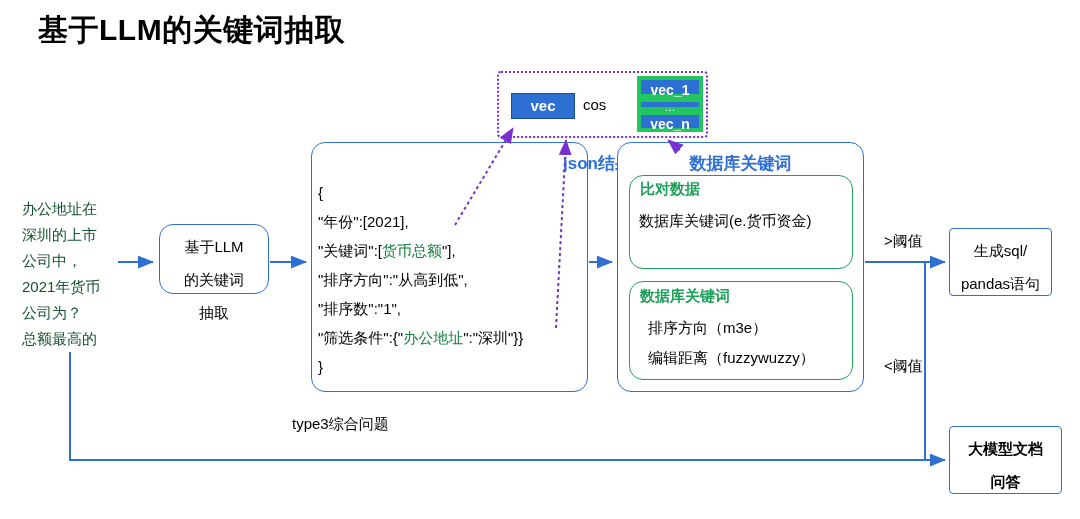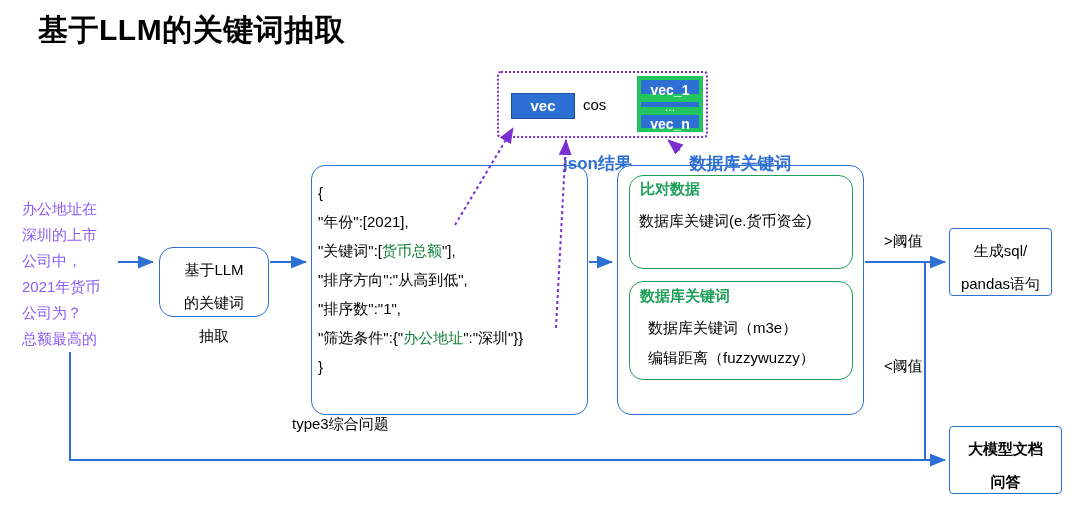--- a/index.html
+++ b/index.html
@@ -29,31 +29,31 @@
     color: #000;
   }
 
   
   #question {
     left: 22px;
     top: 196px;
     width: 128px;
     font-size: 15px;
     line-height: 26px;
-    color: #8b5cf6;
+    color: #14532d;
   }
 
   
   .box {
     box-sizing: border-box;
     border: 1.6px solid #2e6fd4;
     background: #ffffff;
     border-radius: 4px;
   }
-  .box.round { border-radius: 14px; margin-top: 23px; }
+  .box.round { border-radius: 14px; }
   .box.green { border-color: #1fa05a; border-radius: 14px; }
 
   .boxlabel {
     font-size: 15px;
     line-height: 22px;
     text-align: center;
     color: #000;
   }
 
   
@@ -209,21 +209,21 @@
 
   <div class="abs box green" id="cmp-box"></div>
   <div class="abs" id="cmp-title">比对数据</div>
   <div class="abs" id="cmp-lines">
     <div>数据库关键词(e.货币资金)</div>
   </div>
 
   <div class="abs box green" id="match-box"></div>
   <div class="abs" id="match-title">数据库关键词</div>
   <div class="abs" id="match-lines">
-    <div>数据库关键词（m3e）</div>
+    <div>排序方向（m3e）</div>
     <div>编辑距离（fuzzywuzzy）</div>
   </div>
 
   <div class="abs" id="vec-group"></div>
   <div class="abs" id="vec-single">vec</div>
   <div class="abs" id="cos-label">cos</div>
   <div class="abs" id="vec-stack">
     <div class="vecrow r1">vec_1</div>
     <div class="vecrow rmid">…</div>
     <div class="vecrow r2">vec_n</div>

